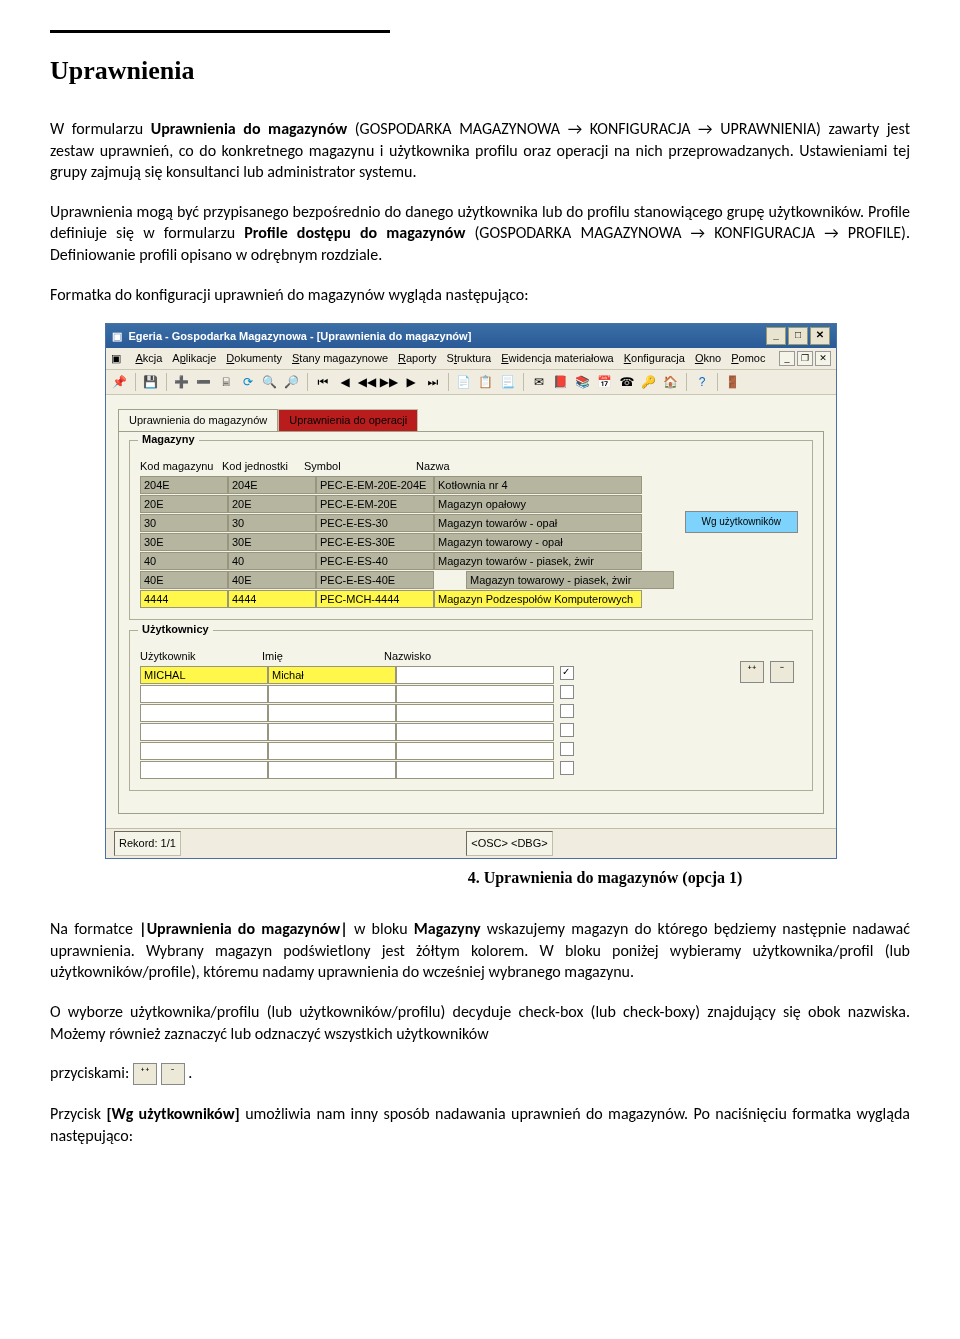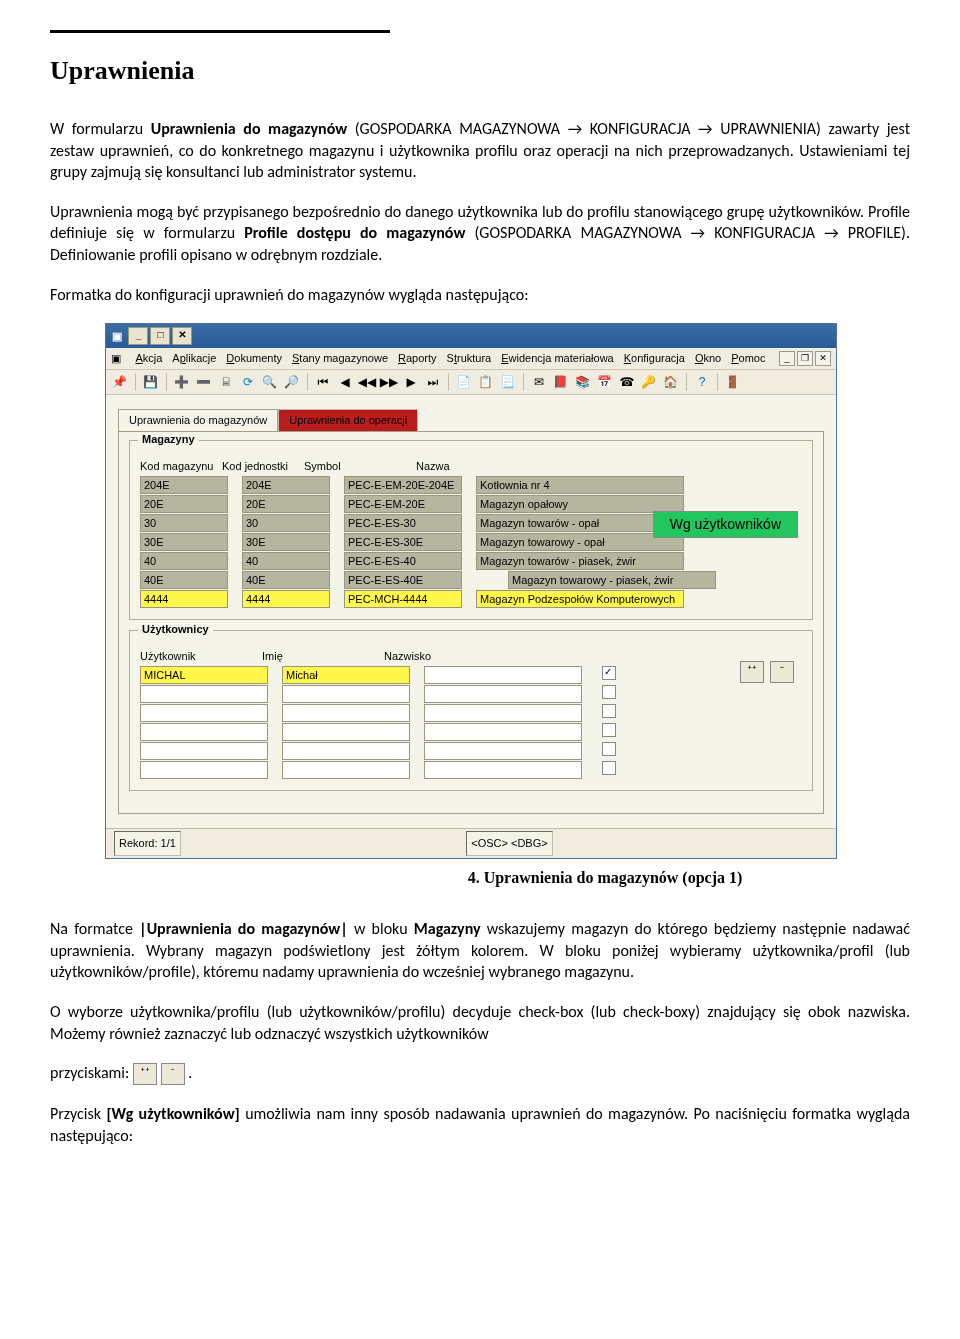--- a/index.html
+++ b/index.html
@@ -135,21 +135,21 @@
   }
   .grid-header {
     display: flex;
     gap: 2px;
     font-size: 11px;
     margin-bottom: 2px;
   }
   .grid-header div { overflow: hidden; }
   .grid-row {
     display: flex;
-    gap: 14px;
+    gap: 0;
     margin-bottom: 1px;
   }
   .cell {
     background: #b5b5a0;
     color: #000;
     padding: 1px 3px;
     font-size: 11px;
     border: 1px solid #999680;
     height: 14px;
     overflow: hidden;
@@ -157,24 +157,24 @@
   }
   .cell.selected {
     background: #fff84a;
   }
   .cell.empty {
     background: #fff;
   }
   .side-btn {
     position: absolute;
     right: 14px; top: 70px;
-    background: #22c55e;
+    background: #7dd3fc;
     border: 1px solid #888;
     padding: 3px 16px;
-    font-size: 14px;
+    font-size: 10px;
   }
   .chk {
     width: 12px; height: 12px;
     border: 1px solid #888;
     background: #fff;
     display: inline-block;
   }
   .chk.checked::after {
     content: "✓";
     font-size: 10px;
@@ -238,20 +238,21 @@
   <span>Uprawnienia mogą być przypisanego bezpośrednio do danego użytkownika  lub do profilu stanowiącego grupę użytkowników. Profile definiuje się w formularzu </span>
   <b>Profile dostępu do magazynów</b>
   <span> (GOSPODARKA MAGAZYNOWA → KONFIGURACJA → PROFILE). Definiowanie profili opisano w odrębnym rozdziale.</span>
 </p>
 
 <p>Formatka do konfiguracji uprawnień do magazynów wygląda następująco:</p>
 
 <div class="app-window">
   <div class="titlebar">
     <span style="margin-right:6px">▣</span>
+    <span class="title">Egeria - Gospodarka Magazynowa - [Uprawnienia do magazynów]</span>
     <div class="win-btns">
       <div class="win-btn">_</div>
       <div class="win-btn">□</div>
       <div class="win-btn">✕</div>
     </div>
   </div>
 
   <div class="menubar">
     <span style="margin-right:4px">▣</span>
     <span><u>A</u>kcja</span>

